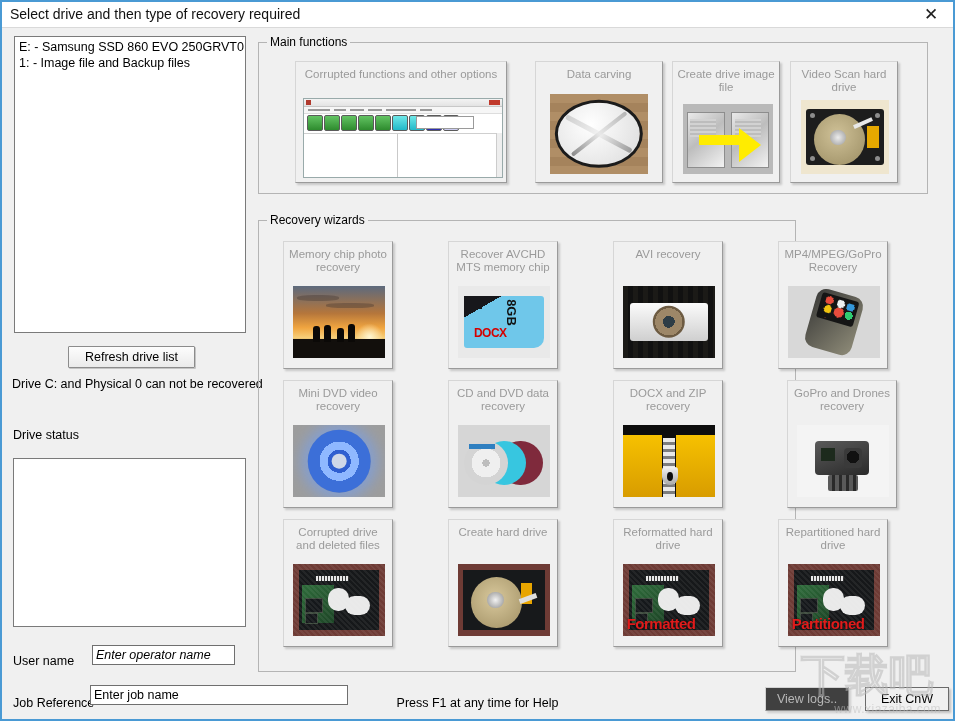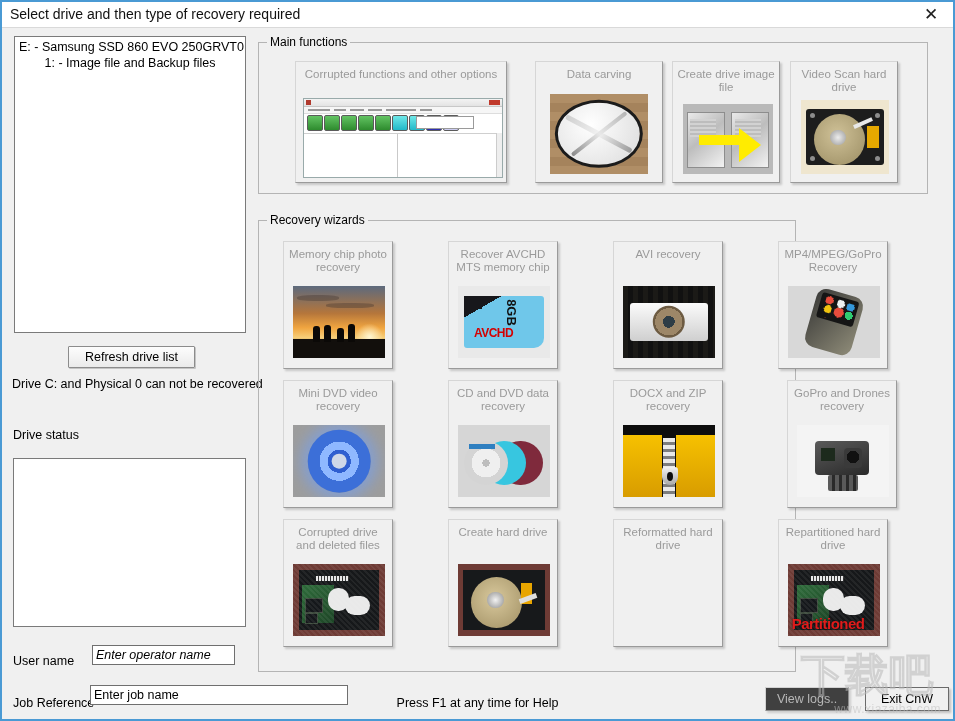--- a/index.html
+++ b/index.html
@@ -37,21 +37,20 @@
   
   #left-panel{position:absolute;left:0;top:26px;width:253px;height:693px;}
   #drive-list{
     position:absolute;left:12px;top:8px;width:232px;height:297px;
     background:#ffffff;border:1px solid #7a7a7a;
     box-sizing:border-box;overflow:hidden;
   }
   .drive-item{
     font-size:12.5px;color:#000;padding:1px 4px;white-space:nowrap;
     font-family:"Liberation Sans",sans-serif;
-    text-align:center;
   }
   .drive-item:first-child{padding-top:3px;}
 
   #refresh-btn{
     position:absolute;left:66px;top:318px;width:127px;height:22px;
     background:linear-gradient(#fdfdfd,#eaeaea);
     border:1px solid #8c8c8c;border-radius:1px;
     font-size:12.5px;color:#000;cursor:pointer;
     font-family:"Liberation Sans",sans-serif;
     box-shadow:1px 1px 0 rgba(0,0,0,.18);
@@ -447,21 +446,21 @@
         <div class="fig" style="left:60%;height:25%"></div>
       </div>
     </div>
 
     <div class="tile" style="left:189px;top:20px;width:110px;height:128px;">
       <div class="tile-label">Recover AVCHD MTS memory chip</div>
       <div class="thumb tb-sd" style="left:9px;top:44px;width:92px;height:72px;">
         <div class="card">
           <div class="notch"></div>
           <span class="gb">8GB</span>
-          <span class="avchd">AVCHD</span>
+          <span class="avchd">DOCX</span>
         </div>
       </div>
     </div>
 
     <div class="tile" style="left:354px;top:20px;width:110px;height:128px;">
       <div class="tile-label">AVI recovery</div>
       <div class="thumb tb-cam" style="left:9px;top:44px;width:92px;height:72px;">
         <div class="wood"></div>
           <div class="body">
             <div class="lens"></div>
@@ -543,20 +542,32 @@
             <div class="spindle"></div>
           <div class="pcb"></div>
             <div class="arm"></div>
         </div>
         <div class="stamp"></div>
       </div>
     </div>
 
     <div class="tile" style="left:354px;top:298px;width:110px;height:128px;">
       <div class="tile-label">Reformatted hard drive</div>
+      <div class="thumb tb-pcb" style="left:9px;top:44px;width:92px;height:72px;">
+        <div class="inner">
+          <div class="bar"></div>
+          <div class="board"></div>
+          <div class="chip" style="left:8%;top:46%;width:20%;height:22%"></div>
+          <div class="chip" style="left:8%;top:72%;width:14%;height:14%"></div>
+          <div class="blob" style="left:36%;top:30%;width:26%;height:38%"></div>
+          <div class="blob" style="left:58%;top:44%;width:30%;height:30%"></div>
+        </div>
+        <div class="noise"></div>
+        <div class="stamp">Formatted</div>
+      </div>
     </div>
 
     <div class="tile" style="left:519px;top:298px;width:110px;height:128px;">
       <div class="tile-label">Repartitioned hard drive</div>
       <div class="thumb tb-pcb" style="left:9px;top:44px;width:92px;height:72px;">
         <div class="inner">
           <div class="bar"></div>
           <div class="board"></div>
           <div class="chip" style="left:8%;top:46%;width:20%;height:22%"></div>
           <div class="chip" style="left:8%;top:72%;width:14%;height:14%"></div>

